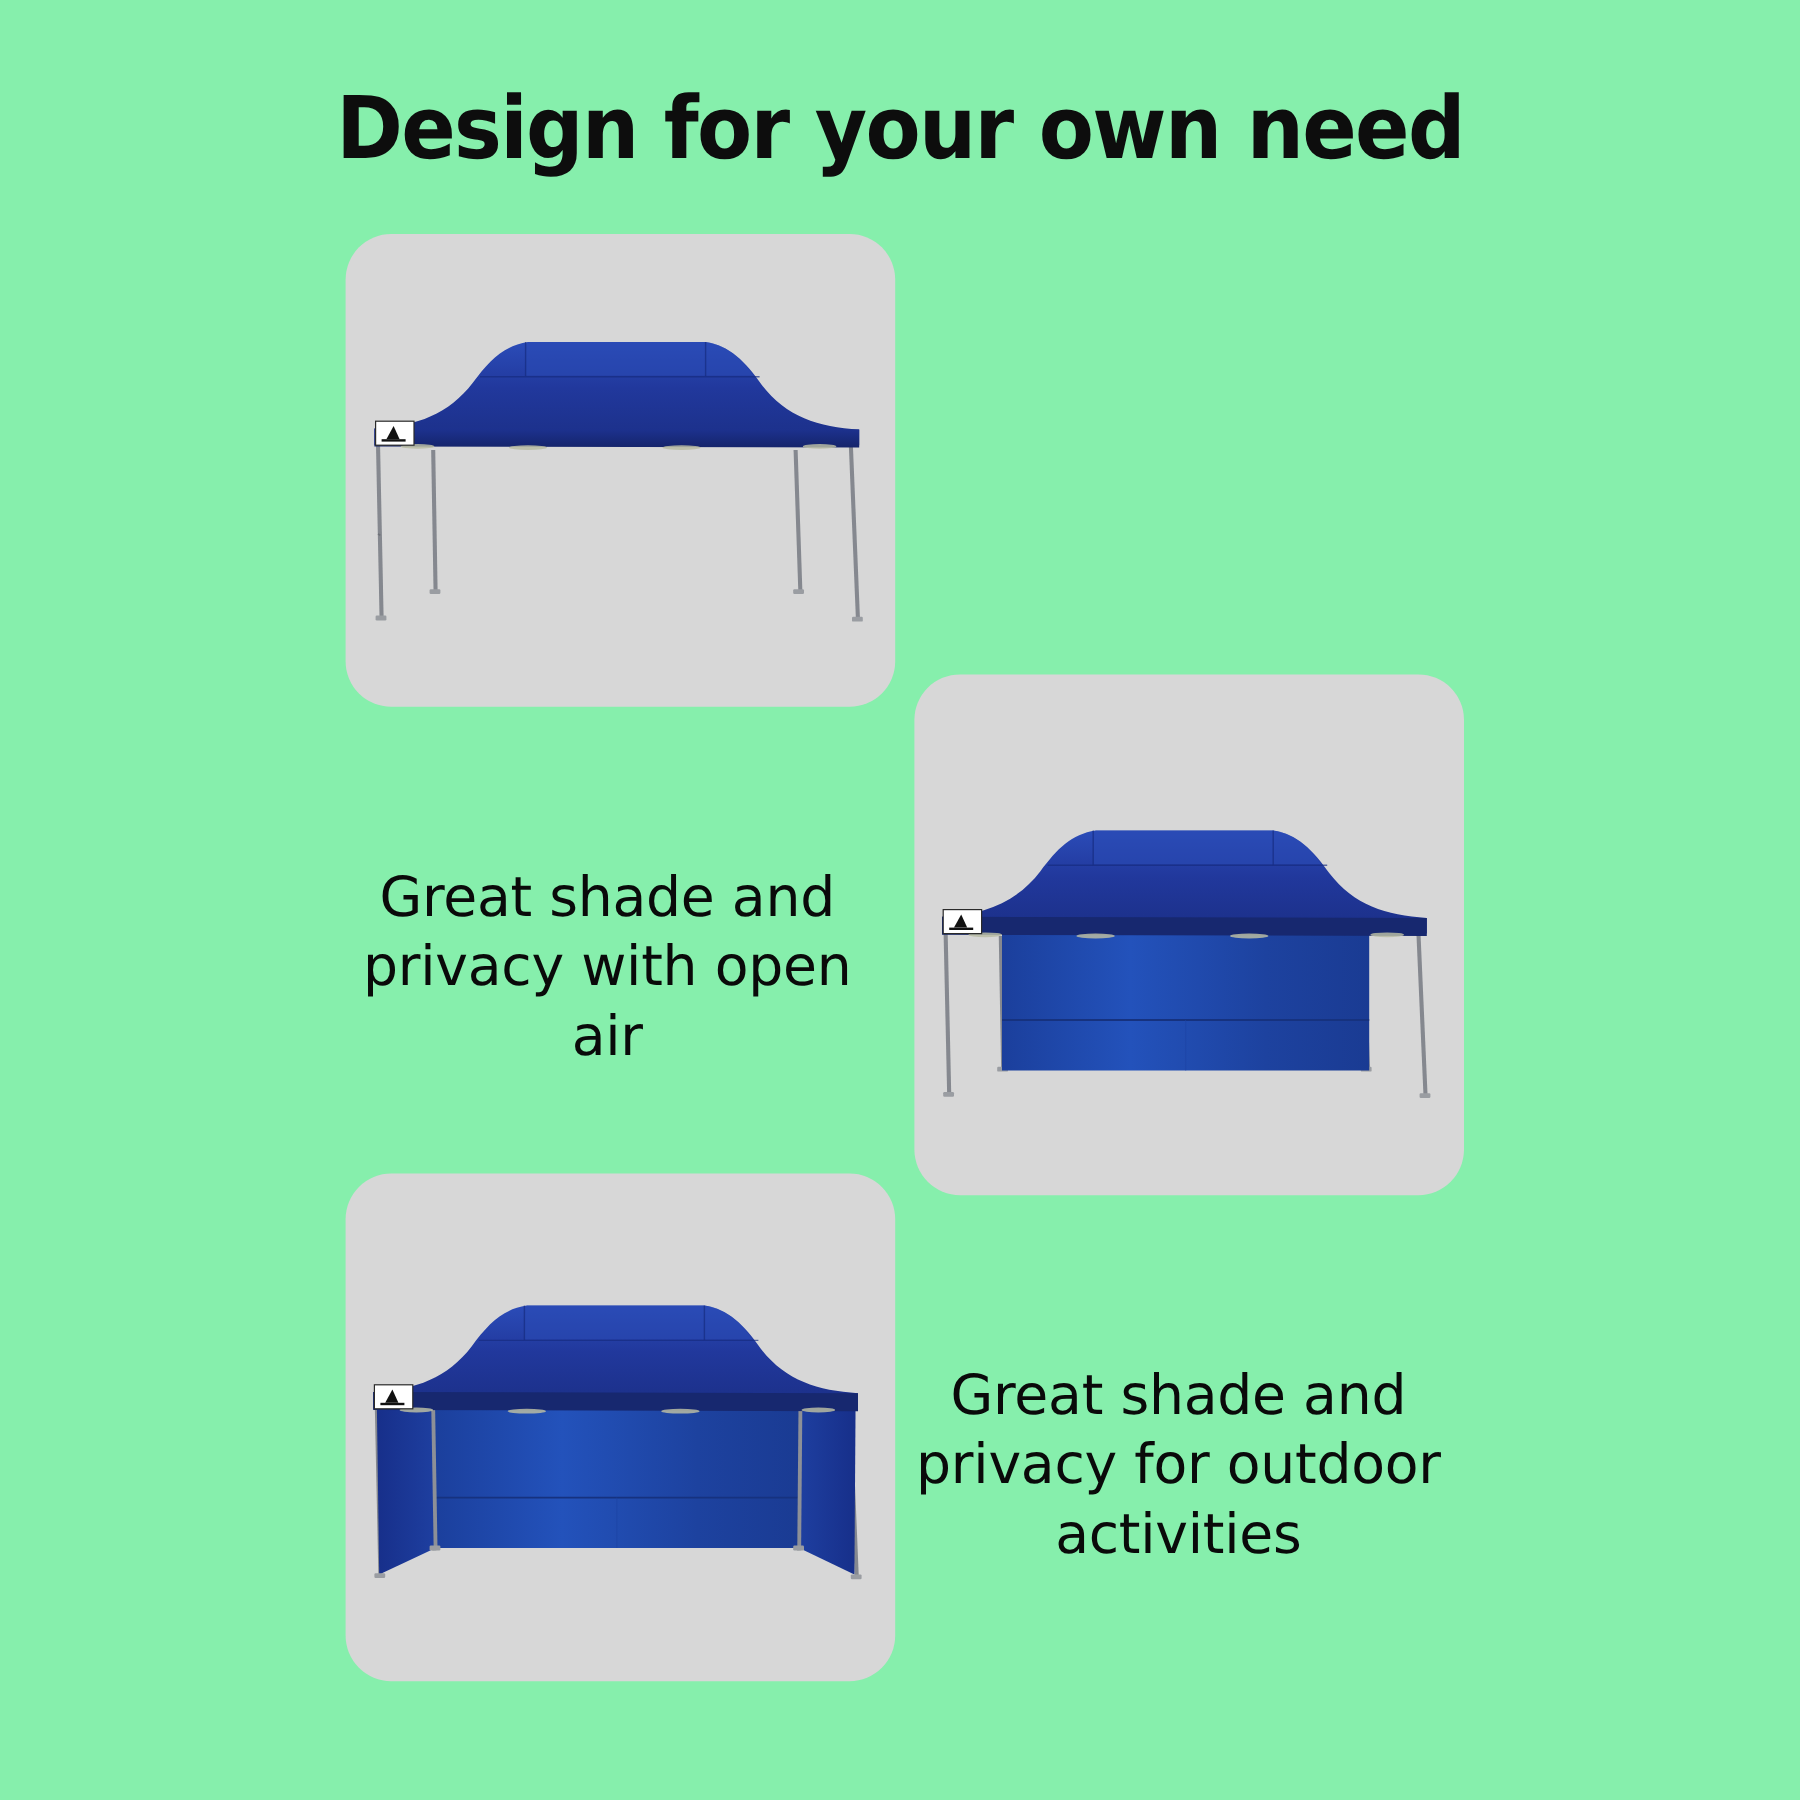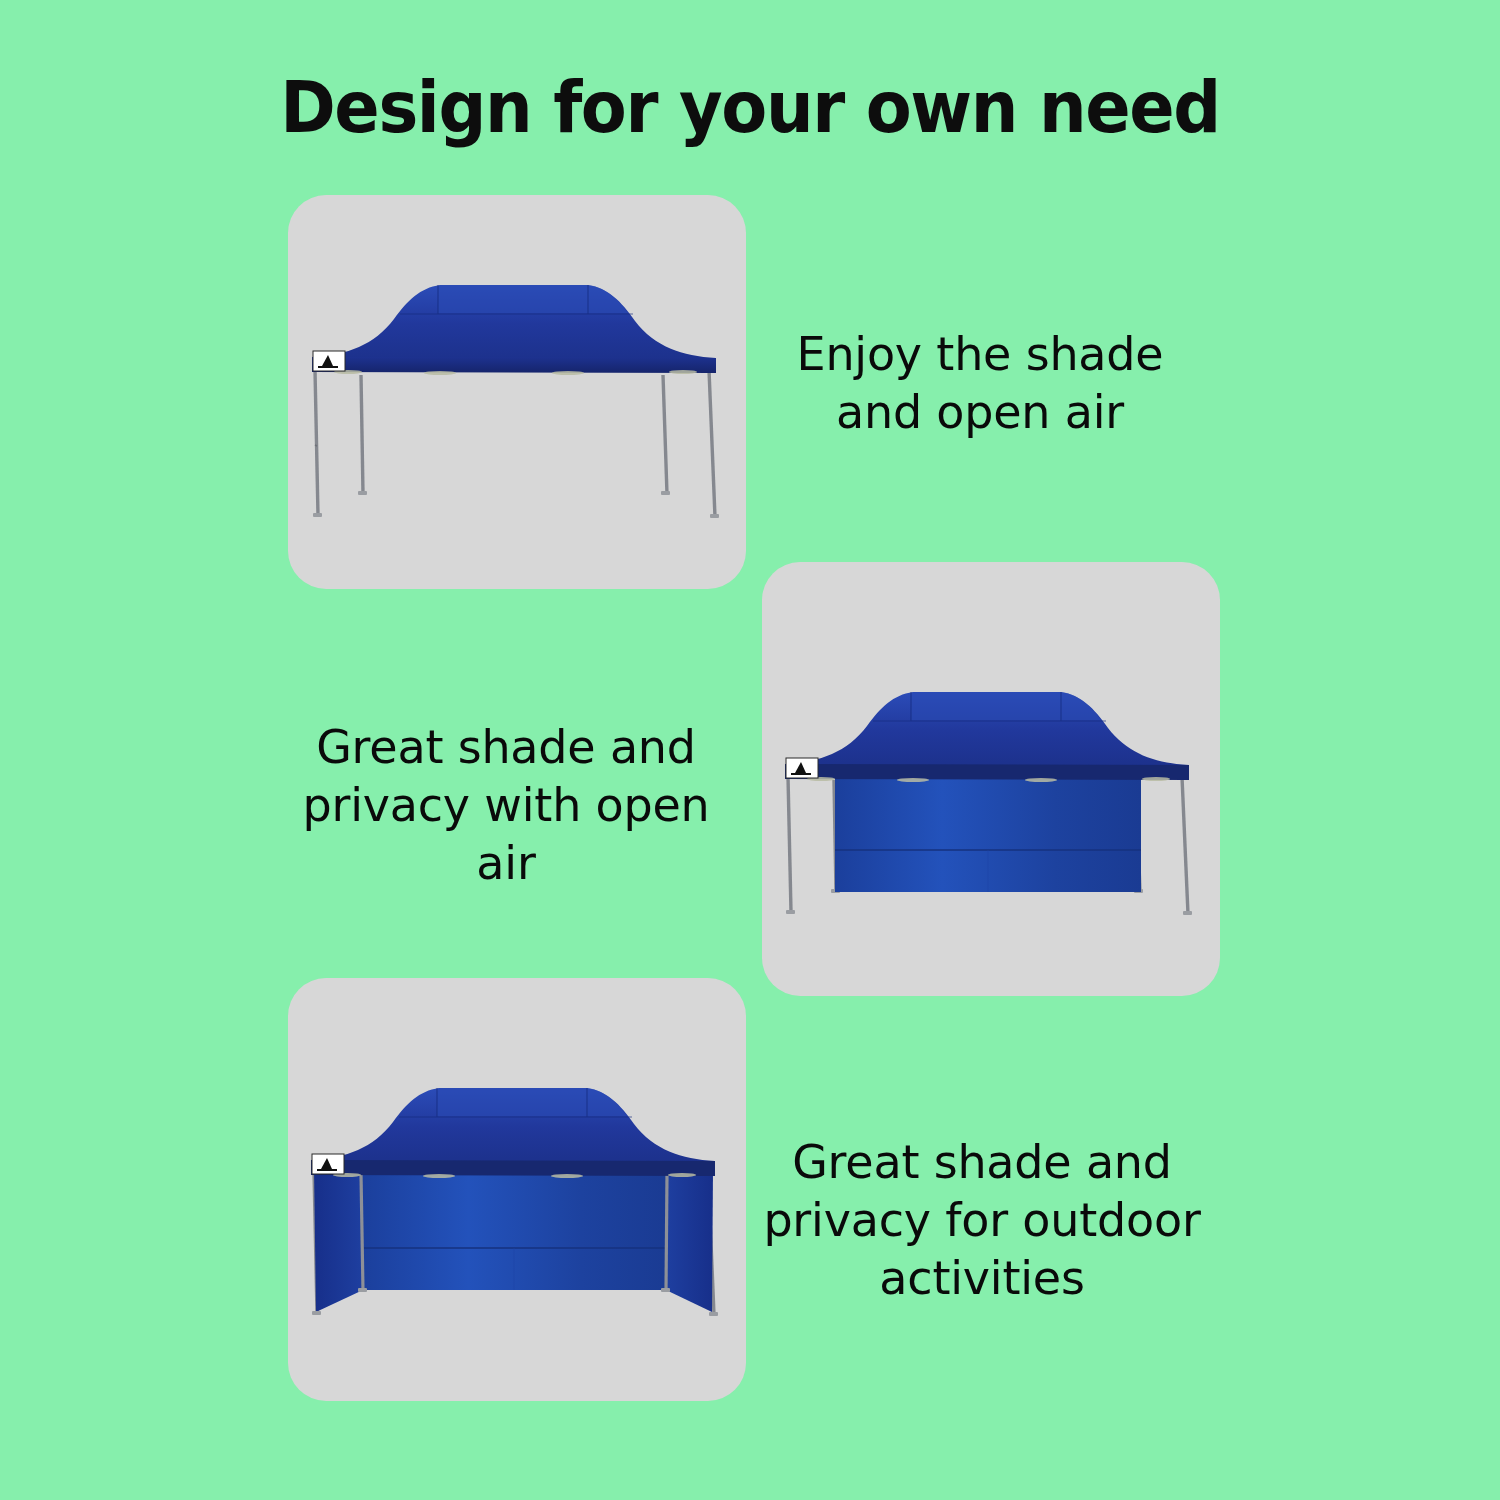--- a/index.html
+++ b/index.html
@@ -133,22 +133,20 @@
       </g>
 
       <g>
         <rect x="25" y="156" width="32" height="20" fill="#ffffff" stroke="#2a2a2a" stroke-width="1"></rect>
         <path d="M34 171 L40 160 L45 171 Z" fill="#111111"></path>
         <rect x="30" y="171" width="20" height="2" fill="#111111"></rect>
       </g>
     </svg>
   </div>
 
-  <div class="caption caption-1">Enjoy the shade
-and open air</div>
 
   <div class="photo-card card-2">
     <svg class="tent-svg" viewBox="0 0 458 434" preserveAspectRatio="none">
       <defs>
         <linearGradient id="roofB" x1="0" y1="0" x2="0" y2="1">
           <stop offset="0" stop-color="#2b4cb8"></stop>
           <stop offset="0.45" stop-color="#21389c"></stop>
           <stop offset="1" stop-color="#1b2f87"></stop>
         </linearGradient>
         <linearGradient id="wallB" x1="0" y1="0" x2="1" y2="0">

